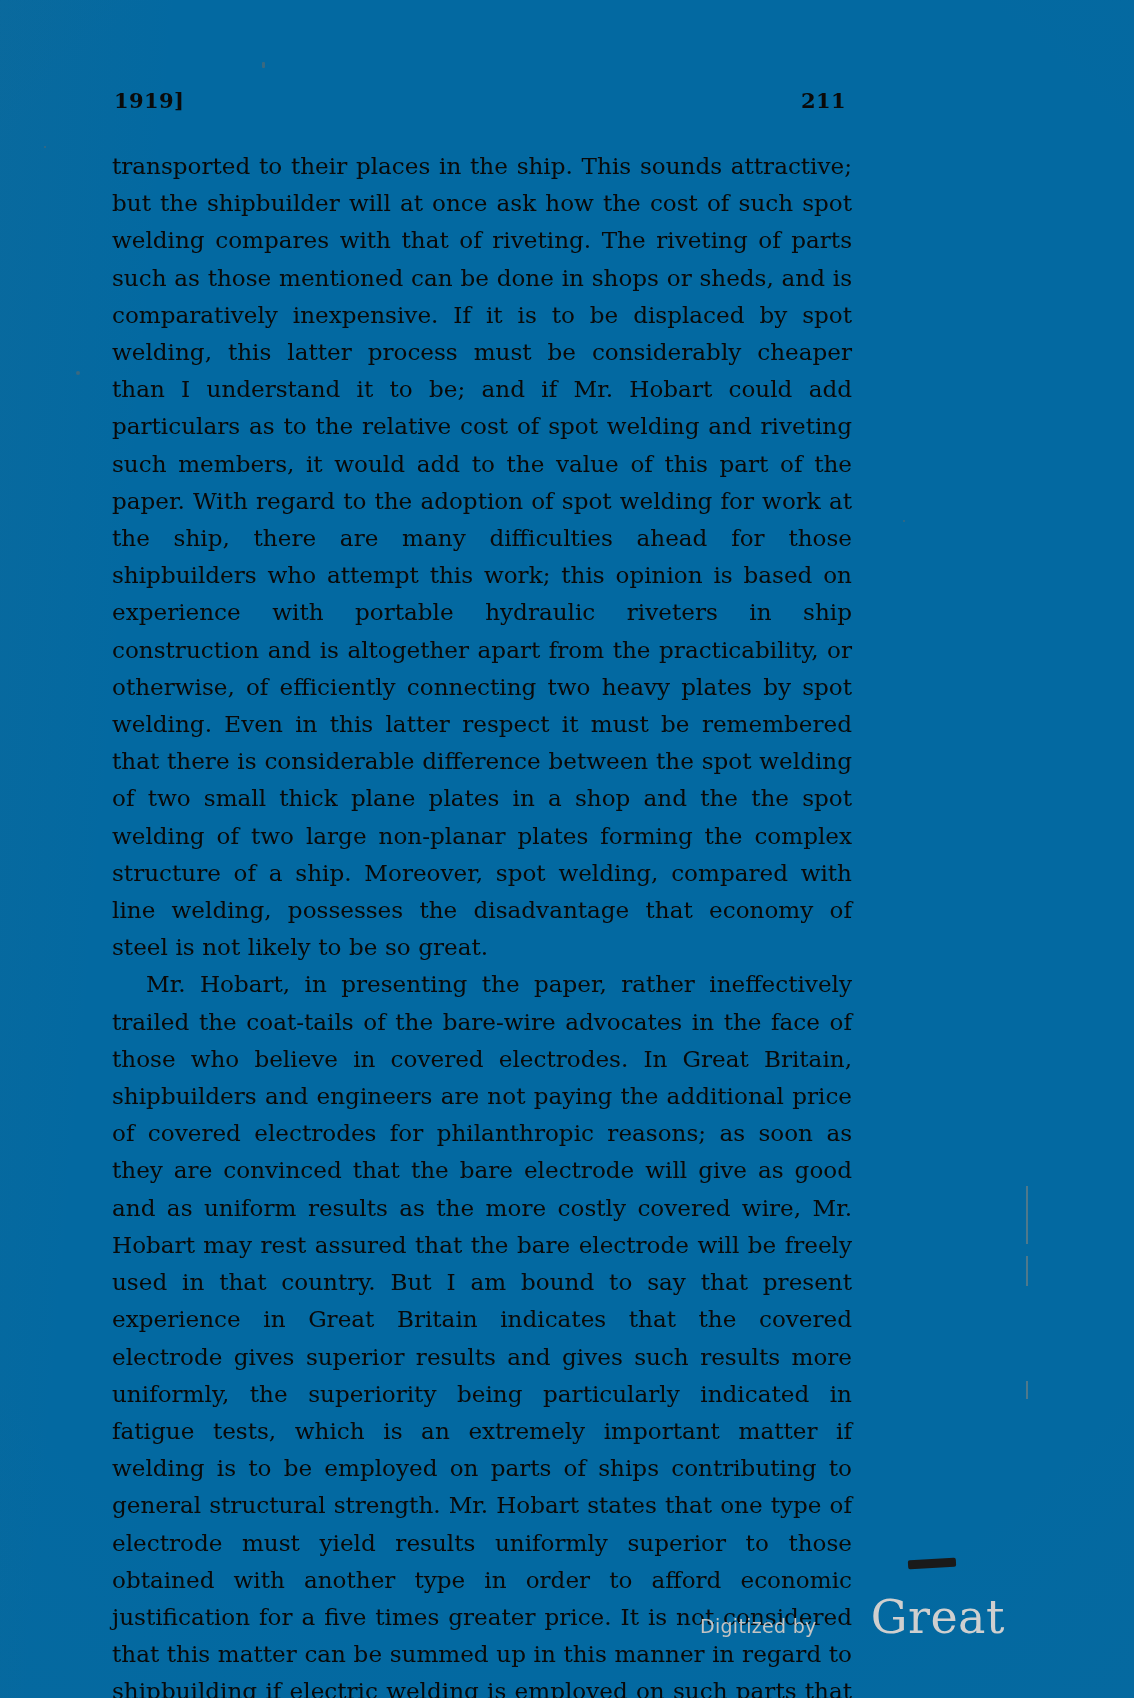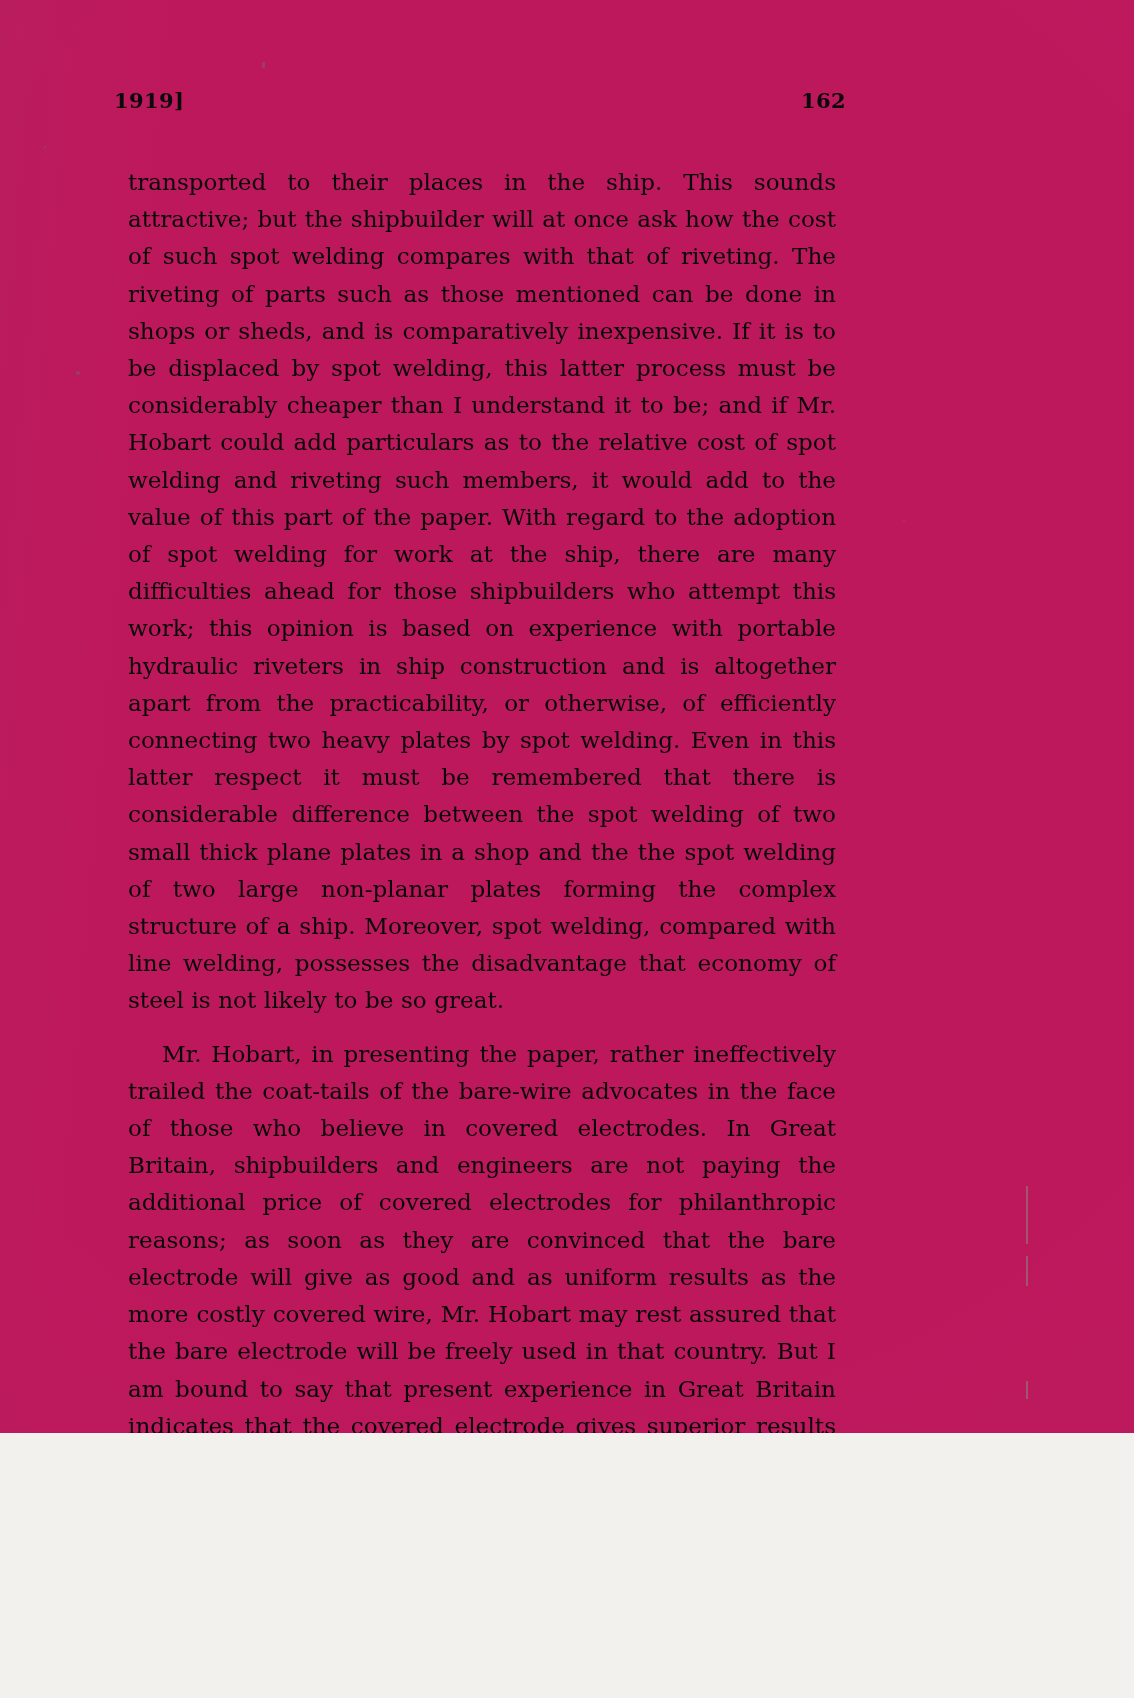--- a/index.html
+++ b/index.html
@@ -4,23 +4,23 @@
 <style>
   html, body {
     margin: 0;
     padding: 0;
     background: #f2f1ee;
   }
 
   .page {
     position: relative;
     width: 1134px;
-    height: 1433px;
+    height: 1698px;
     margin: 0 auto;
-    background: #be185d;
+    background: #0369a1;
     overflow: hidden;
     font-family: "Liberation Serif", "DejaVu Serif", serif;
     color: #0a0a0a;
   }
 
   
   .scan-tone {
     position: absolute;
     inset: 0;
     pointer-events: none;
@@ -63,21 +63,21 @@
 
   
   .body-col {
     position: absolute;
     left: 112px;
     top: 148px;
     width: 740px;
   }
 
   .para {
-    margin: 16px;
+    margin: 0;
     font-family: "DejaVu Serif", "Liberation Serif", serif;
     font-size: 23.1px;
     line-height: 37.2px;
     text-align: justify;
     text-justify: inter-word;
     color: #090909;
     -webkit-font-smoothing: none;
     word-spacing: 0.2px;
   }
   .para + .para {
@@ -136,21 +136,21 @@
 </style>
 </head>
 <body>
 
 <div class="page">
 
   <div class="scan-tone"></div>
 
   <div class="header">
     <span class="hdr-year">1919]</span>
-    <span class="hdr-page">162</span>
+    <span class="hdr-page">211</span>
   </div>
 
   <div class="body-col">
     <p class="para">transported to their places in the ship.   This sounds attractive; but the shipbuilder will at once ask how the cost of such spot welding compares with that of riveting.   The riveting of parts such as those mentioned can be done in shops or sheds, and is comparatively inexpensive.   If it is to be displaced by spot welding, this latter process must be considerably cheaper than I understand it to be;  and if Mr. Hobart could add particulars as to the relative cost of spot welding and riveting such members, it would add to the value of this part of the paper.   With regard to the adoption of spot welding for work at the ship, there are many difficulties ahead for those shipbuilders who attempt this work;  this opinion is based on experience with portable hydraulic riveters in ship construction and is altogether apart from the practicability, or otherwise, of efficiently connecting two heavy plates by spot welding.   Even in this latter respect it must be remembered that there is considerable difference between the spot welding of two small thick plane plates in a shop and the the spot welding of two large non-planar plates forming the complex structure of a ship.   Moreover, spot welding, compared with line welding, possesses the disadvantage that economy of steel is not likely to be so great.</p>
     <p class="para">Mr. Hobart, in presenting the paper, rather ineffectively trailed the coat-tails of the bare-wire advocates in the face of those who believe in covered electrodes.   In Great Britain, shipbuilders and engineers are not paying the additional price of covered electrodes for philanthropic reasons;  as soon as they are convinced that the bare electrode will give as good and as uniform results as the more costly covered wire, Mr. Hobart may rest assured that the bare electrode will be freely used in that country.   But I am bound to say that present experience in Great Britain indicates that the covered electrode gives superior results and gives such results more uniformly, the superiority being particularly indicated in fatigue tests, which is an extremely important matter if welding is to be employed on parts of ships contributing to general structural strength. Mr. Hobart states that one type of electrode must yield results uniformly superior to those obtained with another type in order to afford economic justification for a five times greater price.   It is not considered that this matter can be summed up in this manner in regard to shipbuilding if electric welding is employed on such parts that the resulting joint is of importance in the general structural strength.   If, by using a high-priced electrode, the desired minimum standard of strength can be always attained with certainty, while the lower priced electrode can not be relied on to attain such a standard at all times, the shipbuilder would not be justified in using the cheaper article, unless it were possible to subject all the joints to some test that would imitate in quantity and quality. the forces that will be brought upon the joints on service.   The cost of such tests might offset the lower cost of bare electrodes.   Moreover, if</p>
   </div>
 
   <div class="speck" style="left:262px;  top:62px;  width:3px; height:6px; border-radius:1px;"></div>
   <div class="speck" style="left:76px;   top:371px; width:4px; height:4px;"></div>
   <div class="speck" style="left:44px;   top:146px; width:2px; height:2px;"></div>

